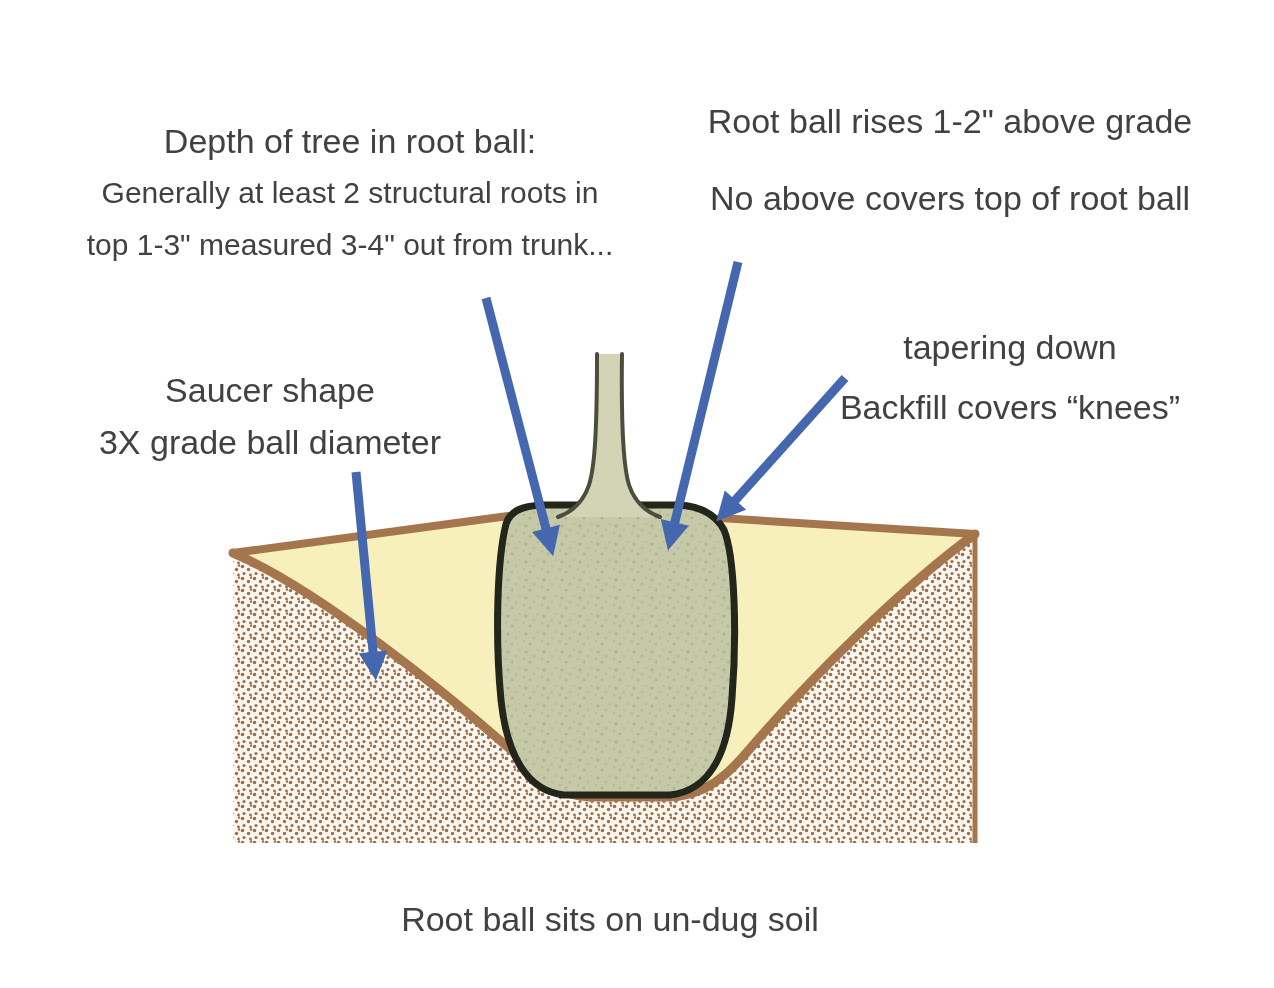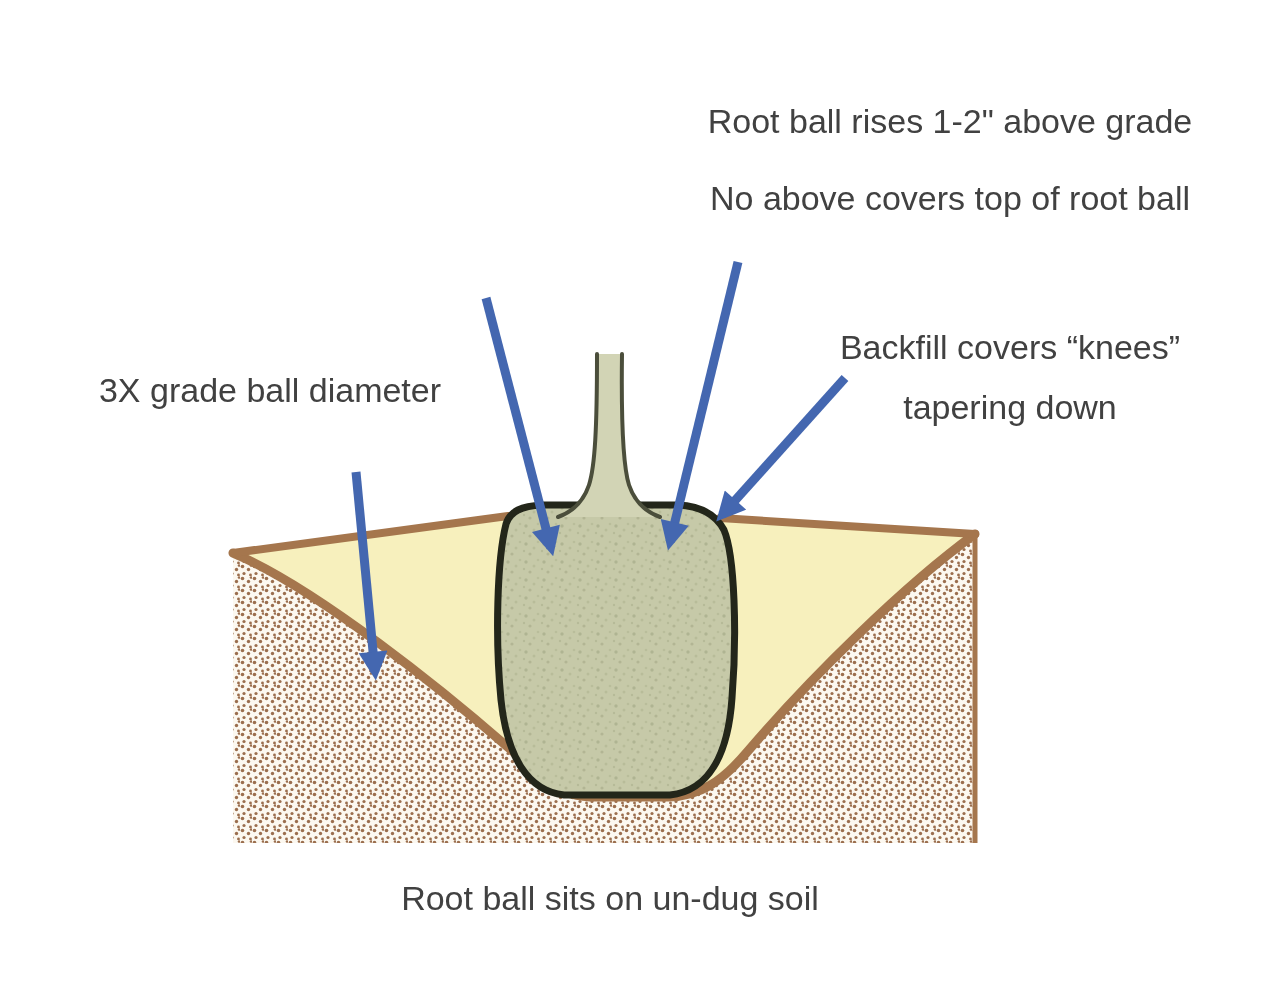--- a/index.html
+++ b/index.html
@@ -33,21 +33,21 @@
     line-height:52px;
     color:var(--text-color);
     white-space:nowrap;
   }
   .label .sub{font-size:30px;}
   .lbl-depth{left:60px;top:115px;width:580px;}
   .lbl-rises{left:650px;top:100px;width:600px;line-height:42px;}
   .lbl-nosoil{left:650px;top:177px;width:600px;line-height:42px;}
   .lbl-backfill{left:810px;top:317px;width:400px;line-height:60px;}
   .lbl-saucer{left:50px;top:364px;width:440px;line-height:52px;}
-  .lbl-ground{left:330px;top:877px;width:560px;line-height:42px;}
+  .lbl-ground{left:330px;top:898px;width:560px;line-height:42px;}
 
   
   .stipple-bg{fill:var(--soil-bg);}
   .stipple-dot{fill:var(--soil-dot-brown);}
   .undug-soil{fill:url(#stipplePat);}
   .backfill{fill:var(--backfill-yellow);}
   .saucer-line{fill:none;stroke:var(--ground-line-brown);stroke-width:9;stroke-linecap:round;}
   .grade-line{fill:none;stroke:var(--ground-line-brown);stroke-width:8;stroke-linecap:round;}
   .soil-edge{fill:none;stroke:var(--ground-line-brown);stroke-width:5;}
   .ball-base{fill:var(--root-ball-green);}
@@ -109,29 +109,35 @@
       <path class="trunk-edge" d="M597,354 C597,428 595,466 589,485 C583,503 572,512 558,517"></path>
       <path class="trunk-edge" d="M622,354 C621,428 623,466 629,485 C635,503 646,512 660,517"></path>
     </g>
 
     <line class="callout-arrow" x1="486" y1="298" x2="551" y2="548" marker-end="url(#arrowHead)"></line>
     <line class="callout-arrow" x1="738" y1="262" x2="670" y2="542" marker-end="url(#arrowHead)"></line>
     <line class="callout-arrow" x1="845" y1="378" x2="722" y2="515" marker-end="url(#arrowHead)"></line>
     <line class="callout-arrow" x1="356" y1="472" x2="375" y2="672" marker-end="url(#arrowHead)"></line>
   </svg>
 
+  <div class="label lbl-depth">
+    <div>Depth of tree in root ball:</div>
+    <div class="sub">Generally at least 2 structural roots in</div>
+    <div class="sub">top 1-3" measured 3-4" out from trunk...</div>
+  </div>
 
   <div class="label lbl-rises">Root ball rises 1-2" above grade</div>
 
   <div class="label lbl-nosoil">No above covers top of root ball</div>
 
   <div class="label lbl-backfill">
+    <div>tapering down</div>
     <div>Backfill covers “knees”</div>
-    <div>tapering down</div>
   </div>
 
   <div class="label lbl-saucer">
+    <div>Saucer shape</div>
     <div>3X grade ball diameter</div>
   </div>
 
   <div class="label lbl-ground">Root ball sits on un-dug soil</div>
 
 </div>
 
 </body></html>

